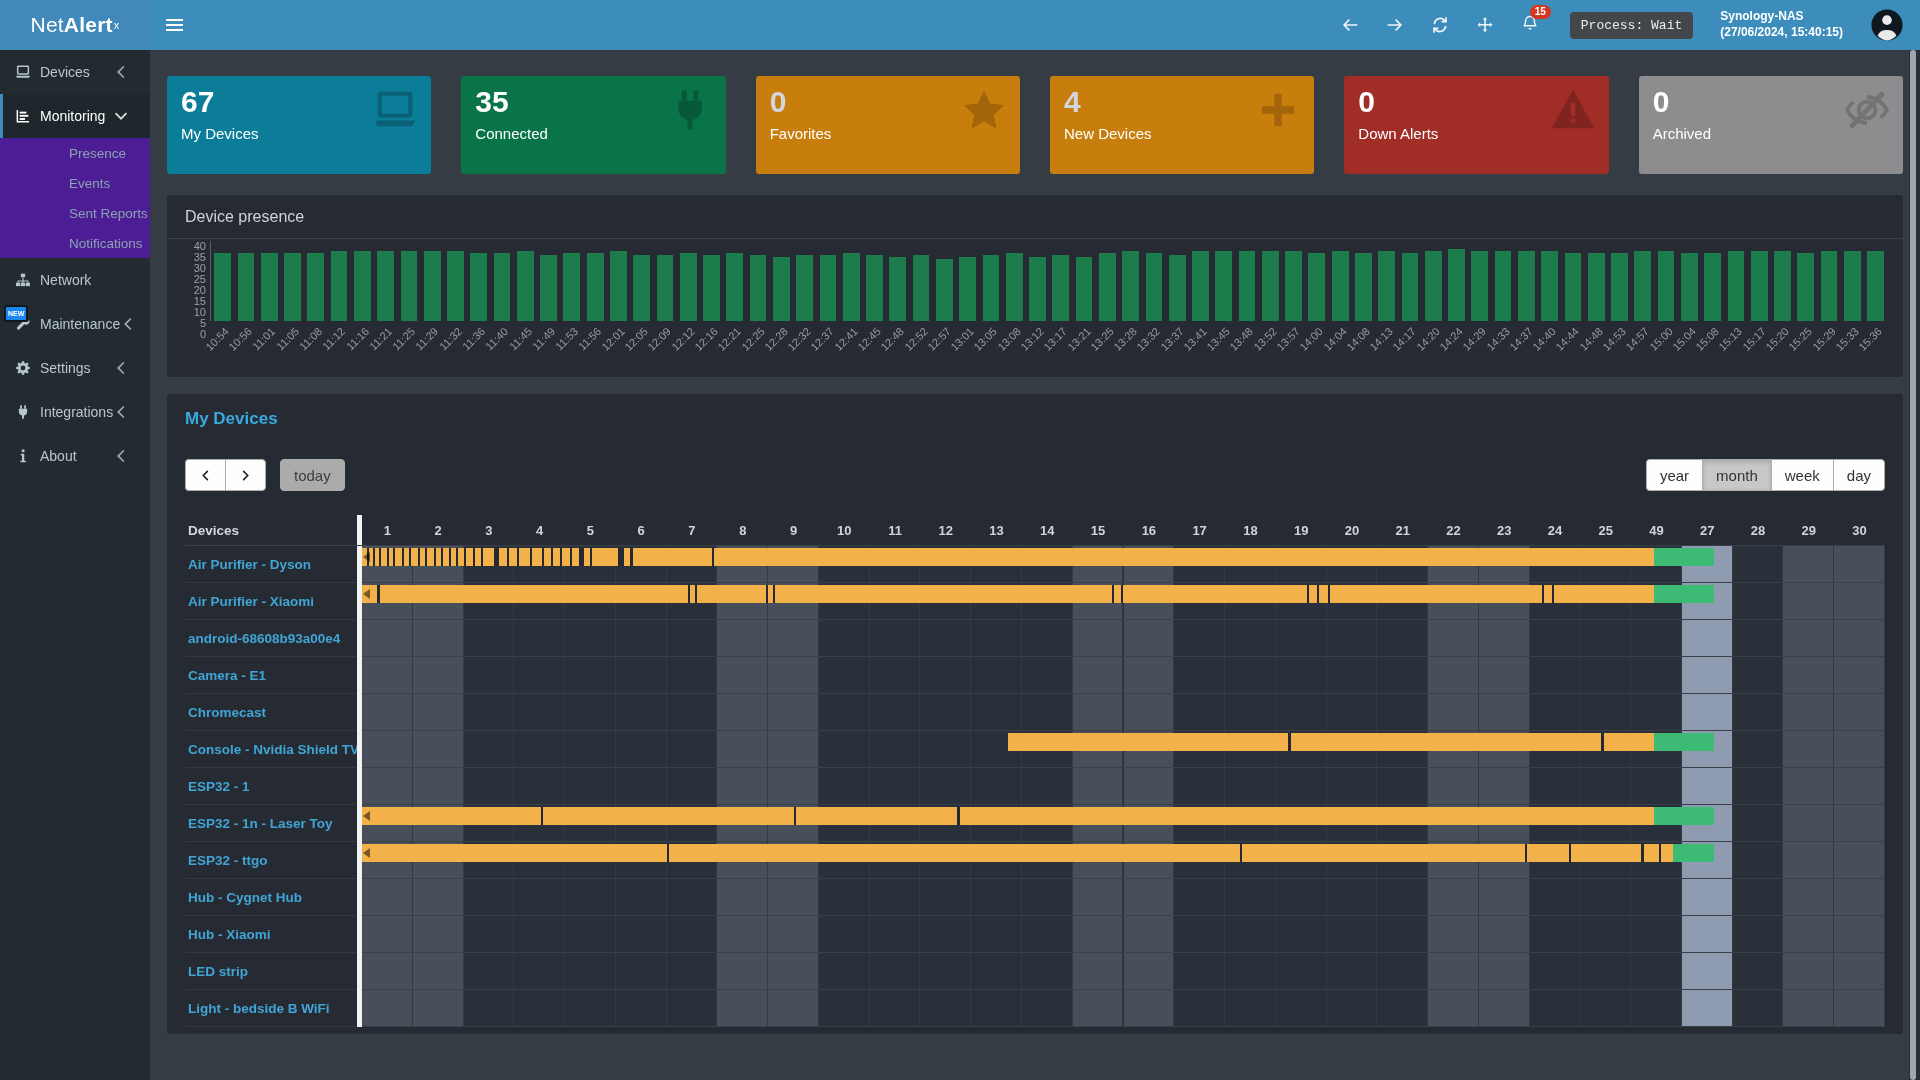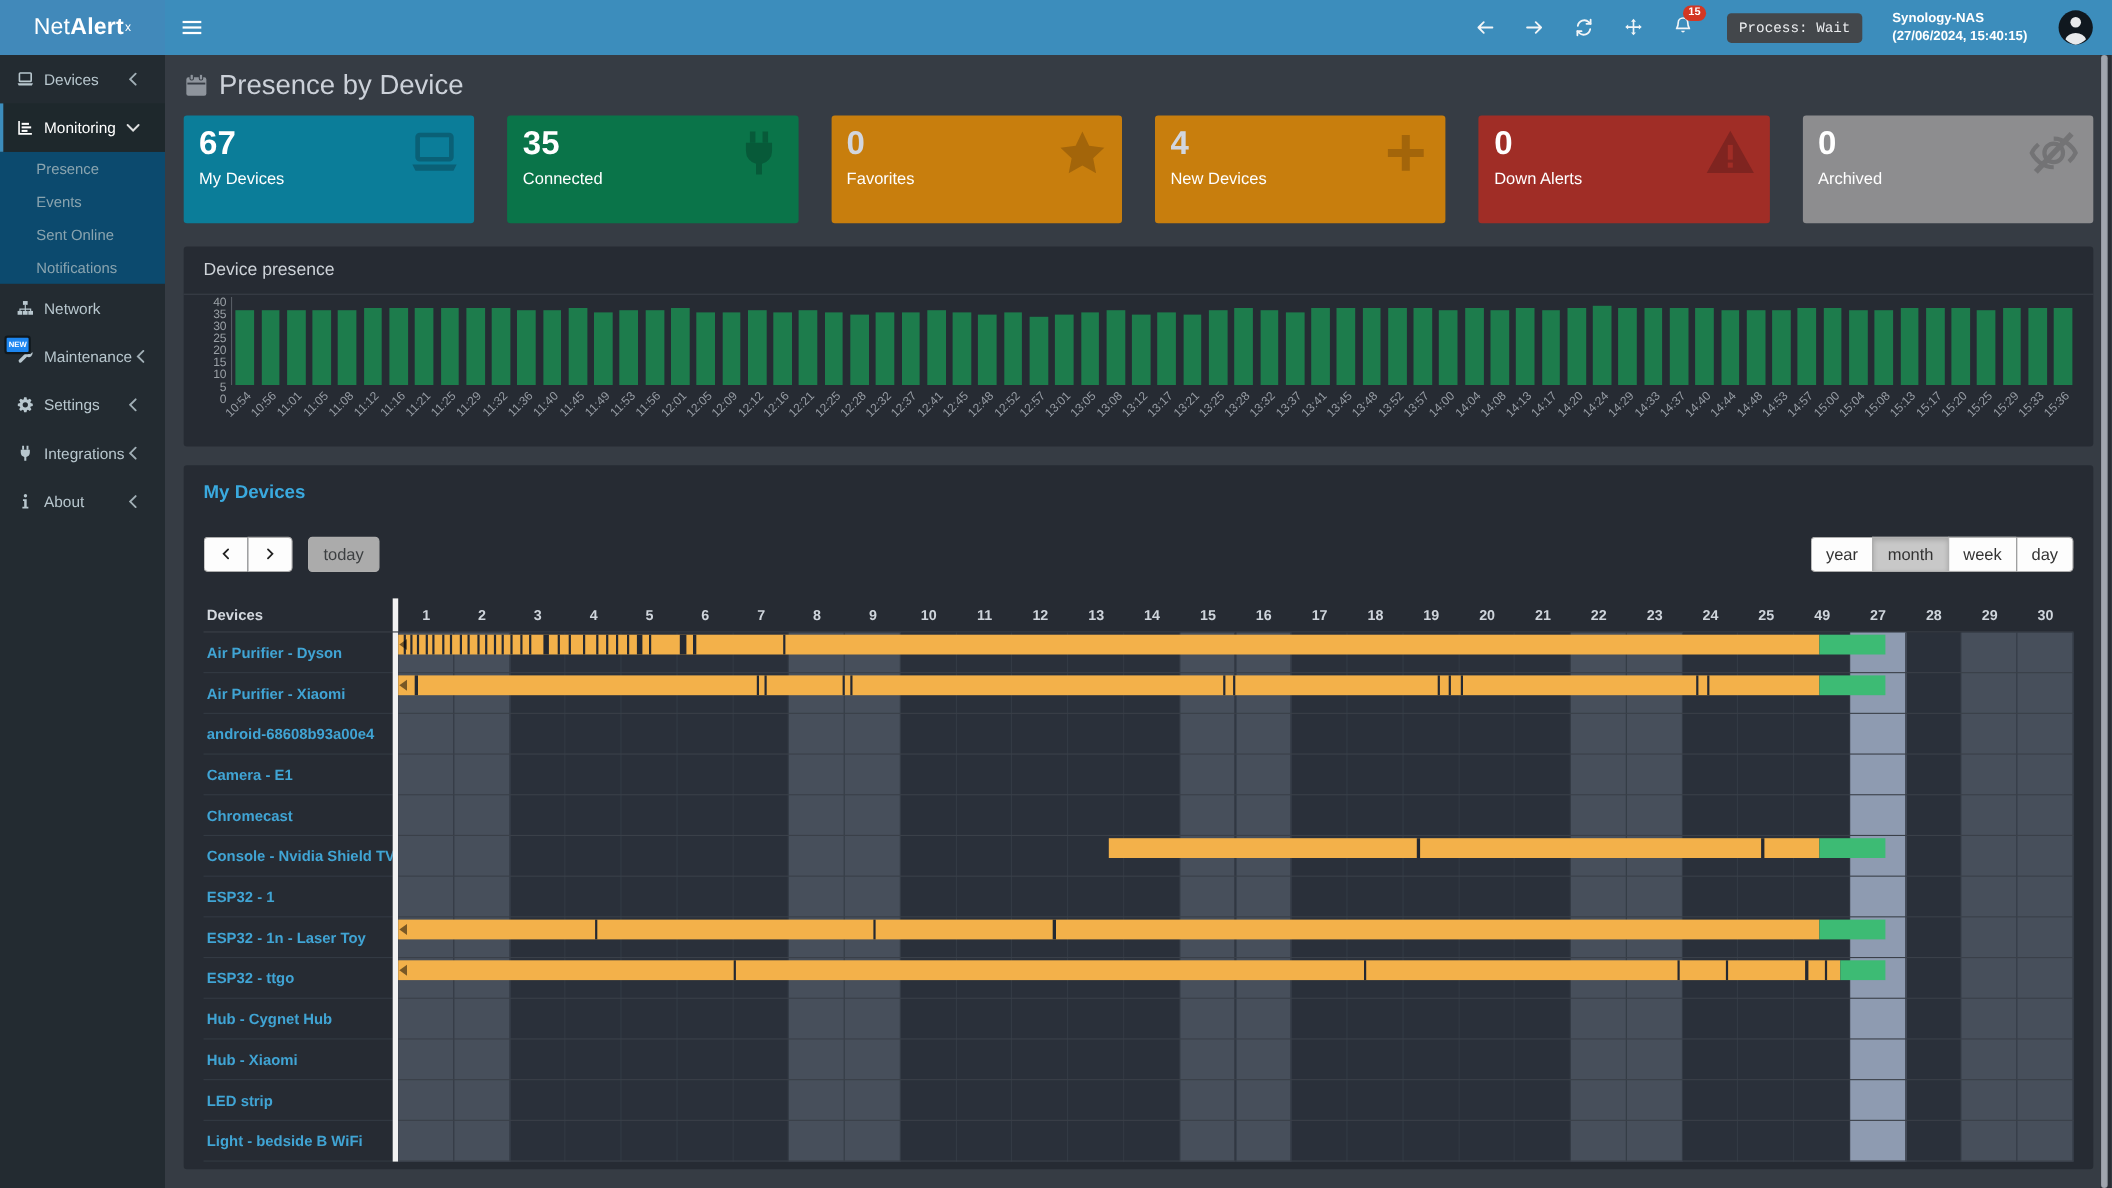--- a/index.html
+++ b/index.html
@@ -28,21 +28,21 @@
   .host-info { color:#fff; font-size:12px; font-weight:700; line-height:1.3; }
   .avatar { width:34px; height:34px; cursor:pointer; }
 
   
   .sidebar { position:fixed; top:50px; left:0; bottom:0; width:150px; background:#232b31; z-index:15; }
   .side-item { display:flex; align-items:center; height:44px; padding:0 12px; color:#b8c7ce;
     font-size:14px; cursor:pointer; position:relative; border-left:3px solid transparent; }
   .side-item .svgicon { width:16px; height:16px; margin-right:9px; flex:0 0 16px; }
   .side-item.active { background:#1e282c; color:#fff; border-left-color:#3c8dbc; }
   .chev { margin-left:auto; width:11px; height:11px; opacity:.85; }
-  .submenu { background:#0c4a6e; }
+  .submenu { background:#4c1d95;padding-left:36px; }
   .sub-item { height:30px; display:flex; align-items:center; padding-left:33px; color:#8aa4af;
     font-size:13.5px; cursor:pointer; }
   .new-badge { position:absolute; left:1px; top:3px; background:#1d86f0; border:2px solid #10181d;
     color:#fff; font-size:7px; font-weight:700; padding:3px 2px; border-radius:3px; z-index:5; }
 
   
   .main { margin-left:150px; margin-top:50px; padding:13px 17px 0 17px; }
   .page-title { display:flex; align-items:center; gap:9px; color:#ccd1d9; font-size:25px; }
   .page-title .svgicon { width:23px; height:23px; color:#8e949c; }
 
@@ -205,21 +205,21 @@
         <span>Monitoring</span>
         <span class="svgicon chev">
           <svg viewBox="0 0 24 24">
             <path d="M4.5 8.5L12 16l7.5-7.5" fill="none" stroke="currentColor" stroke-width="2.6" stroke-linecap="round"></path>
           </svg>
         </span>
       </div>
       <div class="submenu">
         <div class="sub-item">Presence</div>
         <div class="sub-item">Events</div>
-        <div class="sub-item">Sent Online</div>
+        <div class="sub-item">Sent Reports</div>
         <div class="sub-item">Notifications</div>
       </div>
       <div class="side-item">
         <span class="svgicon">
           <svg viewBox="0 0 24 24">
             <rect x="8.8" y="2.5" width="6.4" height="5.2" fill="currentColor"></rect>
             <rect x="1.5" y="16" width="6.4" height="5.2" fill="currentColor"></rect>
             <rect x="8.8" y="16" width="6.4" height="5.2" fill="currentColor"></rect>
             <rect x="16.1" y="16" width="6.4" height="5.2" fill="currentColor"></rect>
             <path d="M12 7.7v3.3M4.7 16v-2.5h14.6V16M12 11v5" fill="none" stroke="currentColor" stroke-width="1.6"></path>
@@ -279,31 +279,20 @@
         <span class="svgicon chev">
           <svg viewBox="0 0 24 24">
             <path d="M15.5 4.5L8 12l7.5 7.5" fill="none" stroke="currentColor" stroke-width="2.6" stroke-linecap="round"></path>
           </svg>
         </span>
       </div>
     </div>
 </div>
 
 <div class="main">
-  <div class="page-title">
-    <span class="svgicon">
-      <svg viewBox="0 0 24 24">
-          <rect x="2.5" y="4.5" width="19" height="17.5" rx="2" fill="currentColor"></rect>
-          <rect x="6" y="1.5" width="3.2" height="5.5" rx="1.2" fill="currentColor" stroke="#363c44" stroke-width="1"></rect>
-          <rect x="14.8" y="1.5" width="3.2" height="5.5" rx="1.2" fill="currentColor" stroke="#363c44" stroke-width="1"></rect>
-          <rect x="3.5" y="9.5" width="17" height="1.8" fill="#363c44"></rect>
-        </svg>
-      </span>
-    <span>Presence by Device</span>
-  </div>
 
   <div class="cards">
       <div class="card" style="--card-bg: #0b7d99;">
         <div class="num" style="color:#ffffff">67</div>
         <div class="lbl">My Devices</div>
         <span class="svgicon" style="color:#0a6076">
           <svg viewBox="0 0 24 24">
             <rect x="4" y="3.5" width="16" height="11.5" rx="1" fill="none" stroke="currentColor" stroke-width="2.2"></rect>
             <path d="M1.5 17.5h21L21 20.5H3z" fill="currentColor"></path>
           </svg>

